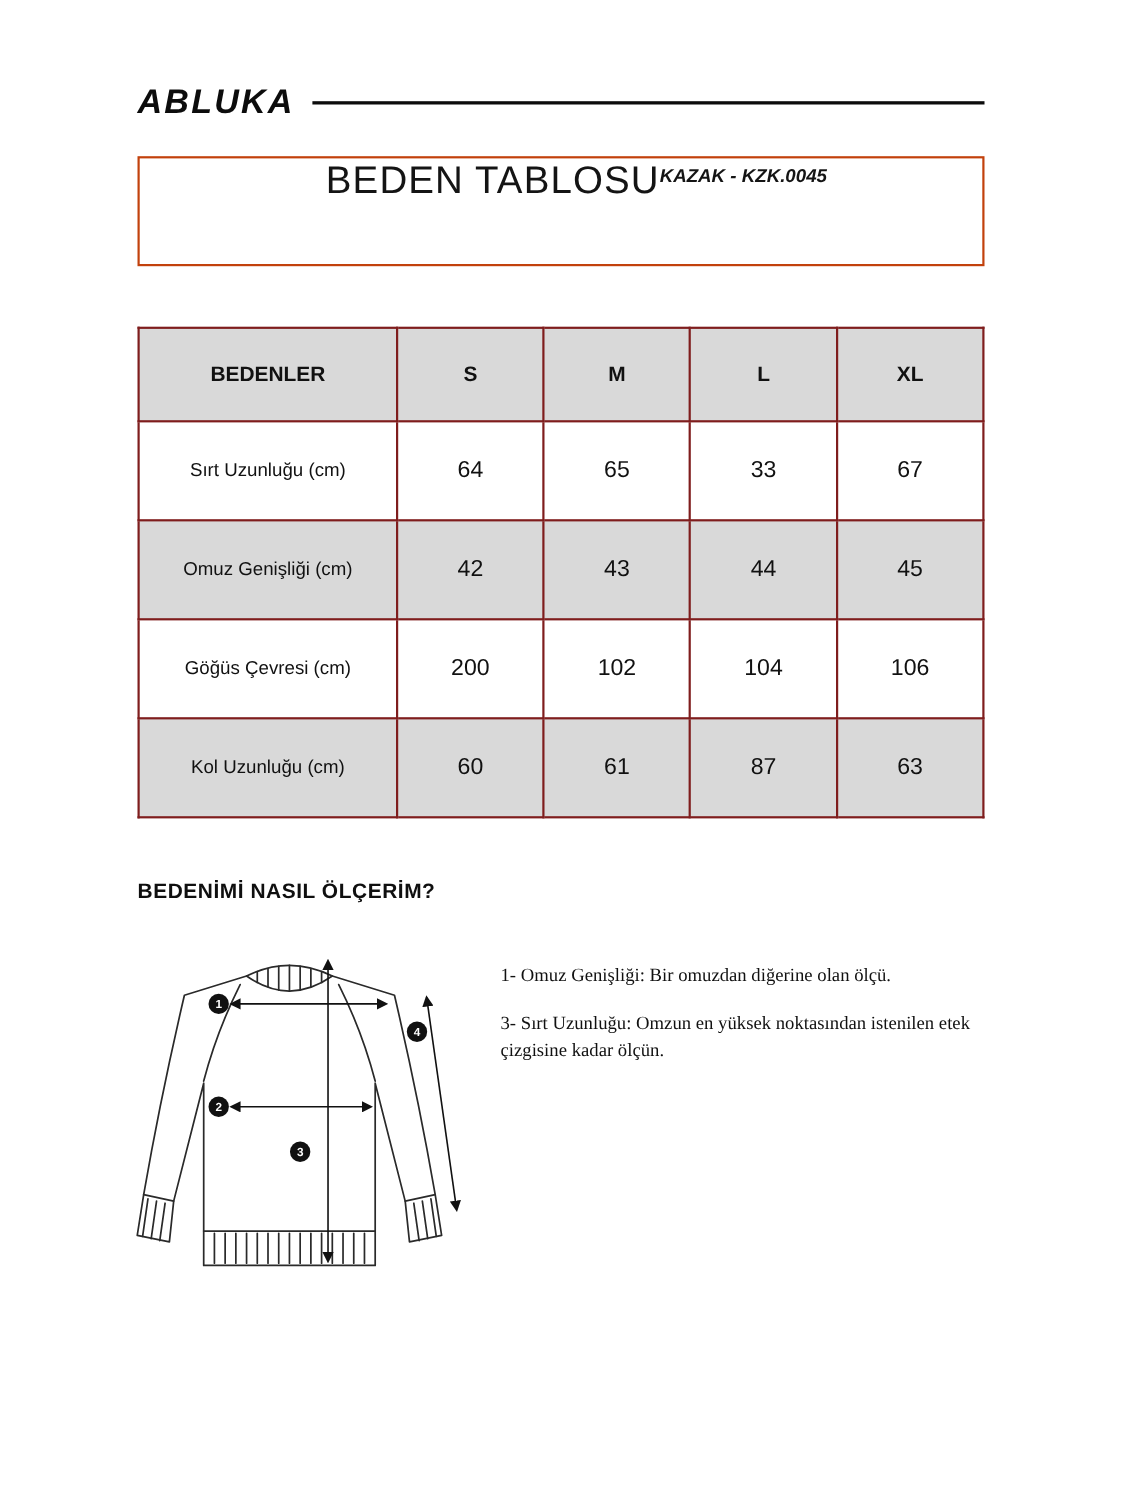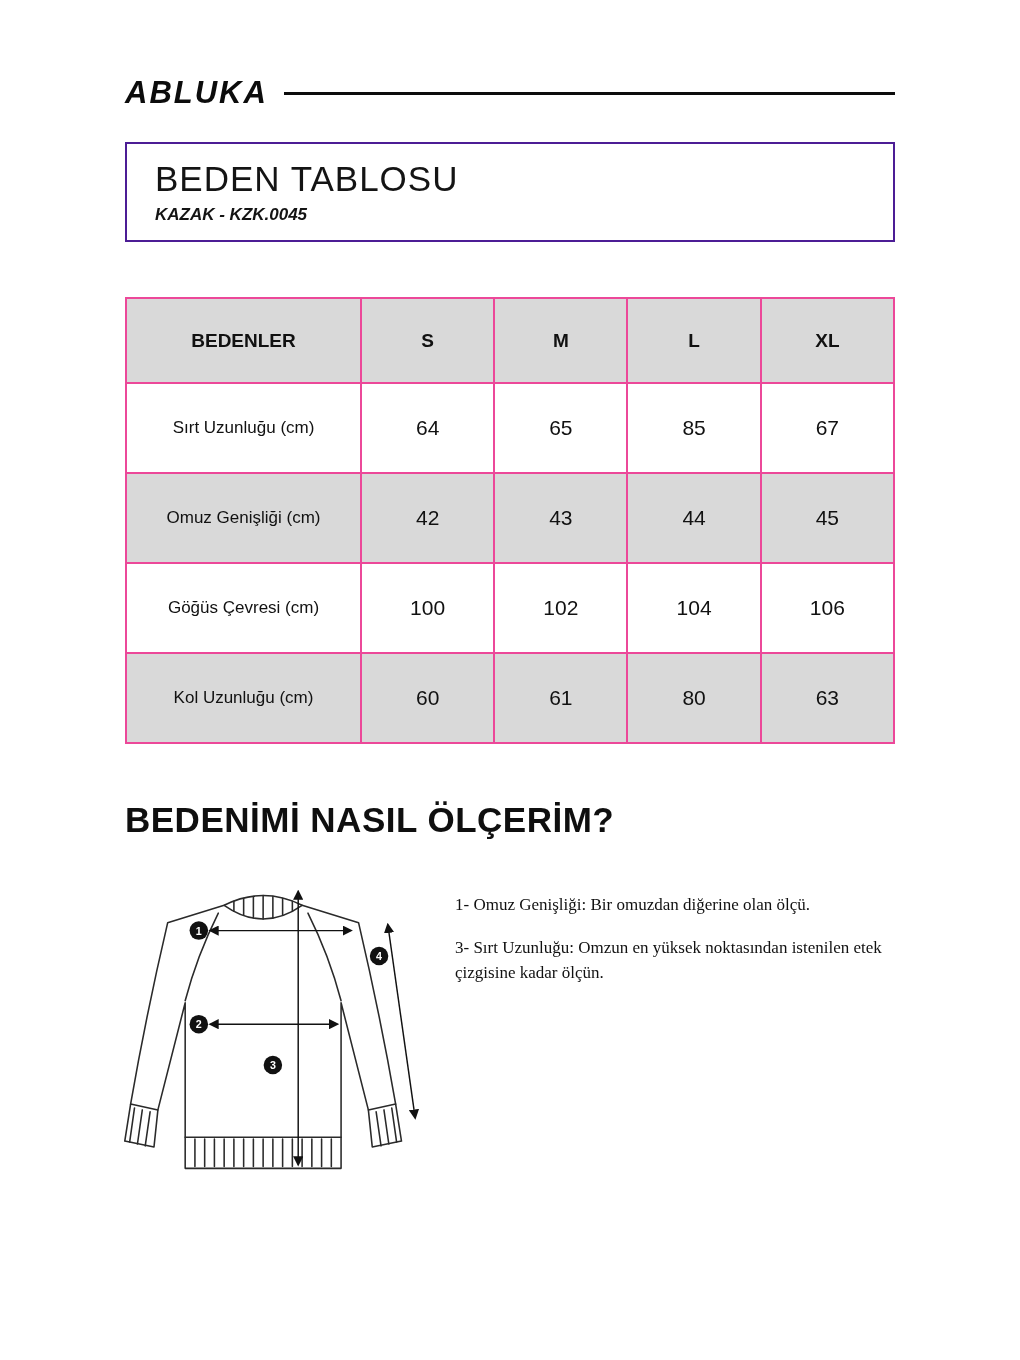--- a/index.html
+++ b/index.html
@@ -18,45 +18,45 @@
   
   .brand-row { display: flex; align-items: center; height: 30px; margin-bottom: 34px; }
   .brand-logo {
     font-size: 31px; font-weight: 800; font-style: italic;
     letter-spacing: 2px; color: #0c0c0c; white-space: nowrap;
   }
   .brand-line { flex: 1; height: 3px; background: #0c0c0c; margin-left: 16px; }
 
   
   .title-box {
-    border: 2px solid #4c1d95;
+    border: 2px solid #c2410c;
     height: 100px;
     padding-left: 28px;
-    display: flex; flex-direction: column; justify-content: center;
+    display: flex; flex-direction: row; justify-content: center;
     margin-bottom: 55px;
   }
   .title-box h1 { font-size: 35px; font-weight: 500; letter-spacing: 1px; color: #141414; }
   .title-box .subtitle { font-size: 17px; font-weight: 700; margin-top: 6px; color: #141414; font-style: italic; }
 
   
   table.size-table { width: 100%; border-collapse: collapse; margin-bottom: 56px; }
   table.size-table th, table.size-table td {
-    border: 2px solid #ec4899;
+    border: 2px solid #7f1d1d;
     text-align: center; vertical-align: middle;
   }
   table.size-table thead th { height: 85px; background: var(--color-row_alt_bg, #d9d9d9); font-size: 19px; font-weight: 700; }
   table.size-table tbody tr { height: 90px; padding-left: 16px; }
   table.size-table tbody tr:nth-child(even) td { background: var(--color-row_alt_bg, #d9d9d9); }
   table.size-table td.row-label { font-size: 17px; font-weight: 400; }
   table.size-table td.value { font-size: 21px; font-weight: 400; }
   col.c-label { width: 30.6%; }
   col.c-size { width: 17.35%; }
 
   
-  .measure-heading { font-size: 35px; font-weight: 800; letter-spacing: 0.5px; color: #0f0f0f; margin-bottom: 38px; }
+  .measure-heading { font-size: 19px; font-weight: 800; letter-spacing: 0.5px; color: #0f0f0f; margin-bottom: 38px; }
   .measure-section { display: flex; gap: 26px; align-items: flex-start; }
   .diagram { width: 322px; flex: 0 0 322px; margin-left: -18px; }
   .diagram text { font-family: "Liberation Sans", sans-serif; }
   .instructions { flex: 1; padding-top: 14px; font-family: Liberation Serif, serif; }
   .instructions p { font-size: 17px; line-height: 1.5; margin-bottom: 17px; color: #111; }
 </style>
 </head>
 <body>
 
 <div class="page">
@@ -86,42 +86,42 @@
         <th>M</th>
         <th>L</th>
         <th>XL</th>
       </tr>
     </thead>
     <tbody>
       <tr>
         <td class="row-label">Sırt Uzunluğu (cm)</td>
         <td class="value">64</td>
         <td class="value">65</td>
-        <td class="value">85</td>
+        <td class="value">33</td>
         <td class="value">67</td>
       </tr>
       <tr>
         <td class="row-label">Omuz Genişliği (cm)</td>
         <td class="value">42</td>
         <td class="value">43</td>
         <td class="value">44</td>
         <td class="value">45</td>
       </tr>
       <tr>
         <td class="row-label">Göğüs Çevresi (cm)</td>
-        <td class="value">100</td>
+        <td class="value">200</td>
         <td class="value">102</td>
         <td class="value">104</td>
         <td class="value">106</td>
       </tr>
       <tr>
         <td class="row-label">Kol Uzunluğu (cm)</td>
         <td class="value">60</td>
         <td class="value">61</td>
-        <td class="value">80</td>
+        <td class="value">87</td>
         <td class="value">63</td>
       </tr>
     </tbody>
   </table>
 
   <h2 class="measure-heading">BEDENİMİ NASIL ÖLÇERİM?</h2>
 
   <div class="measure-section">
 
     <div class="diagram">

